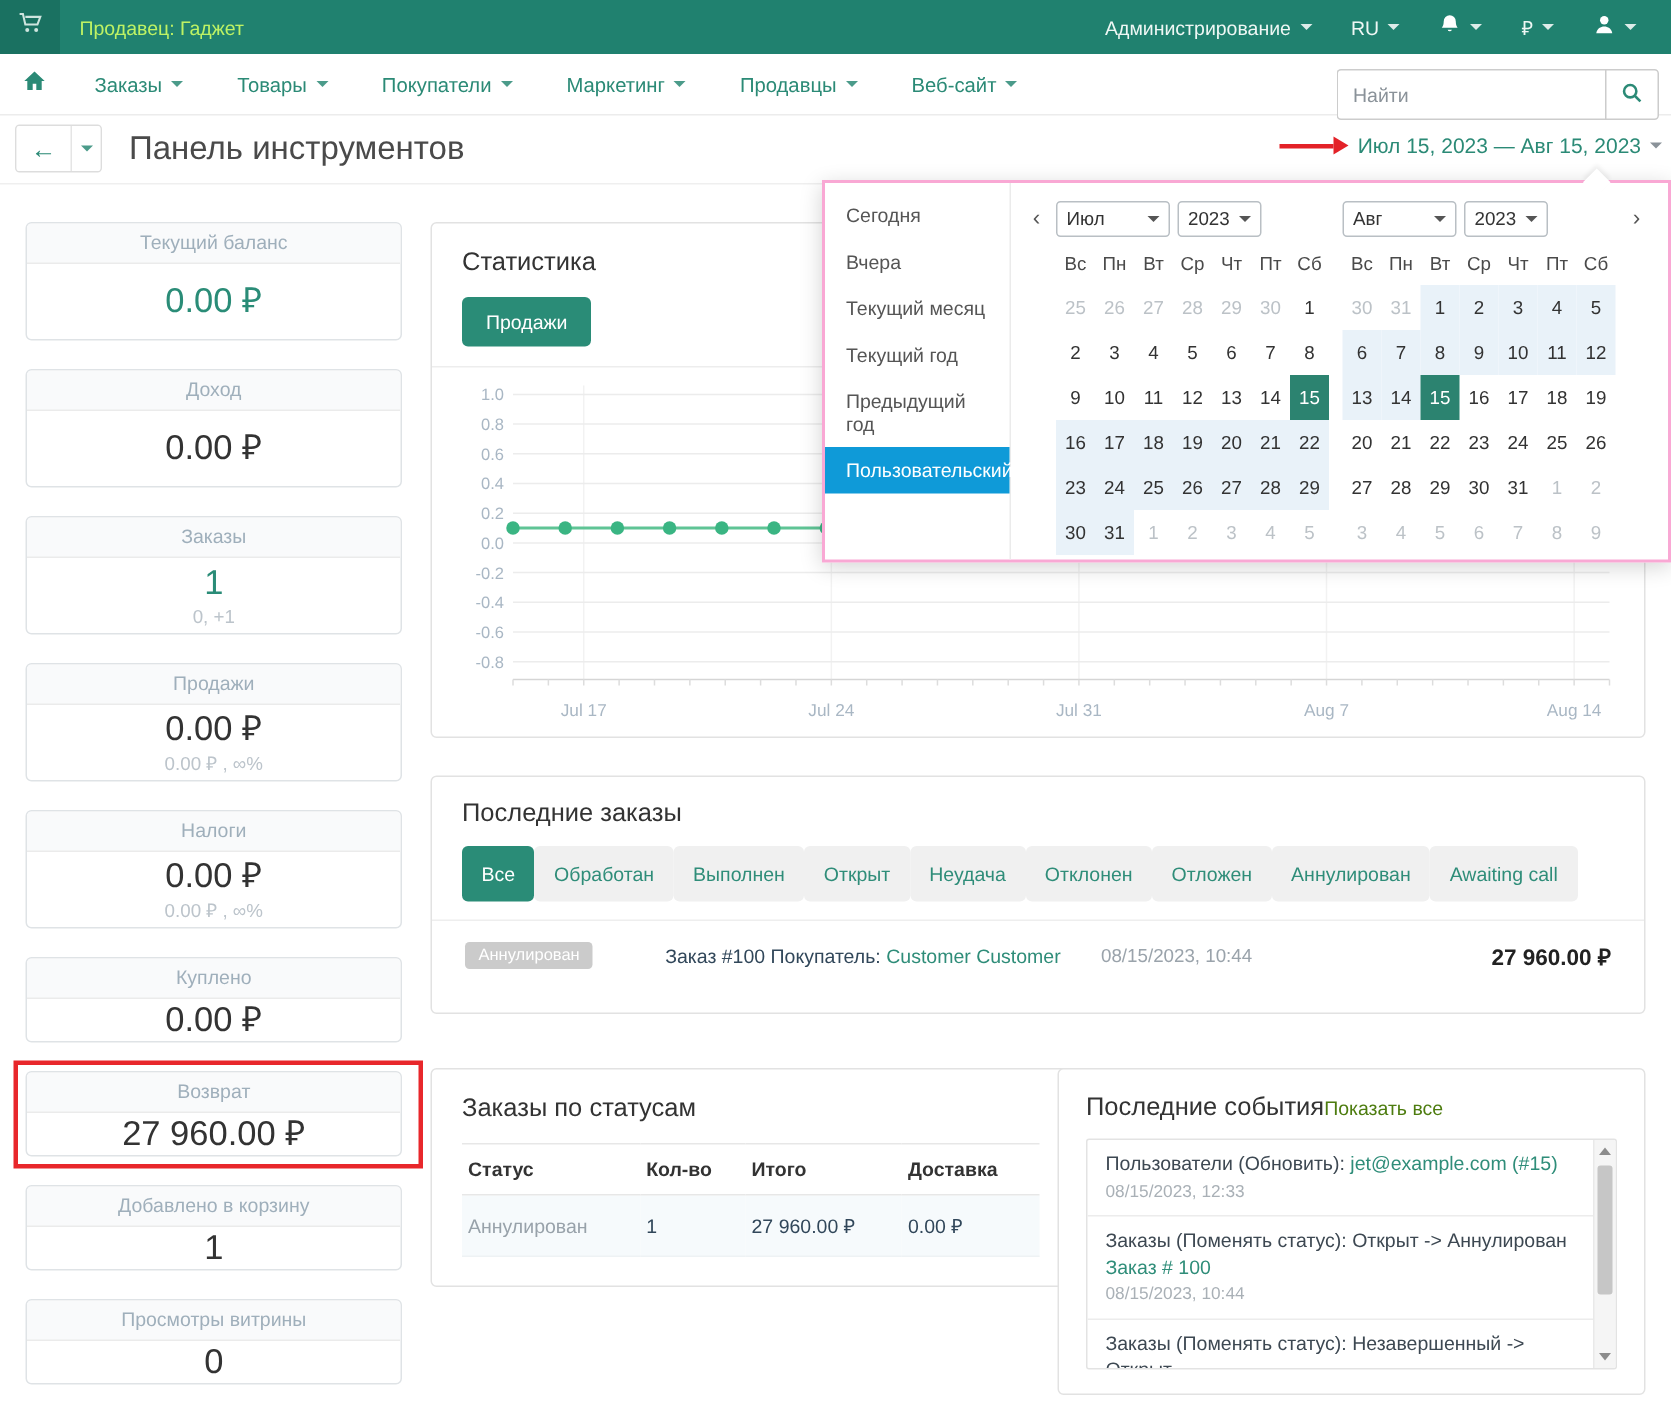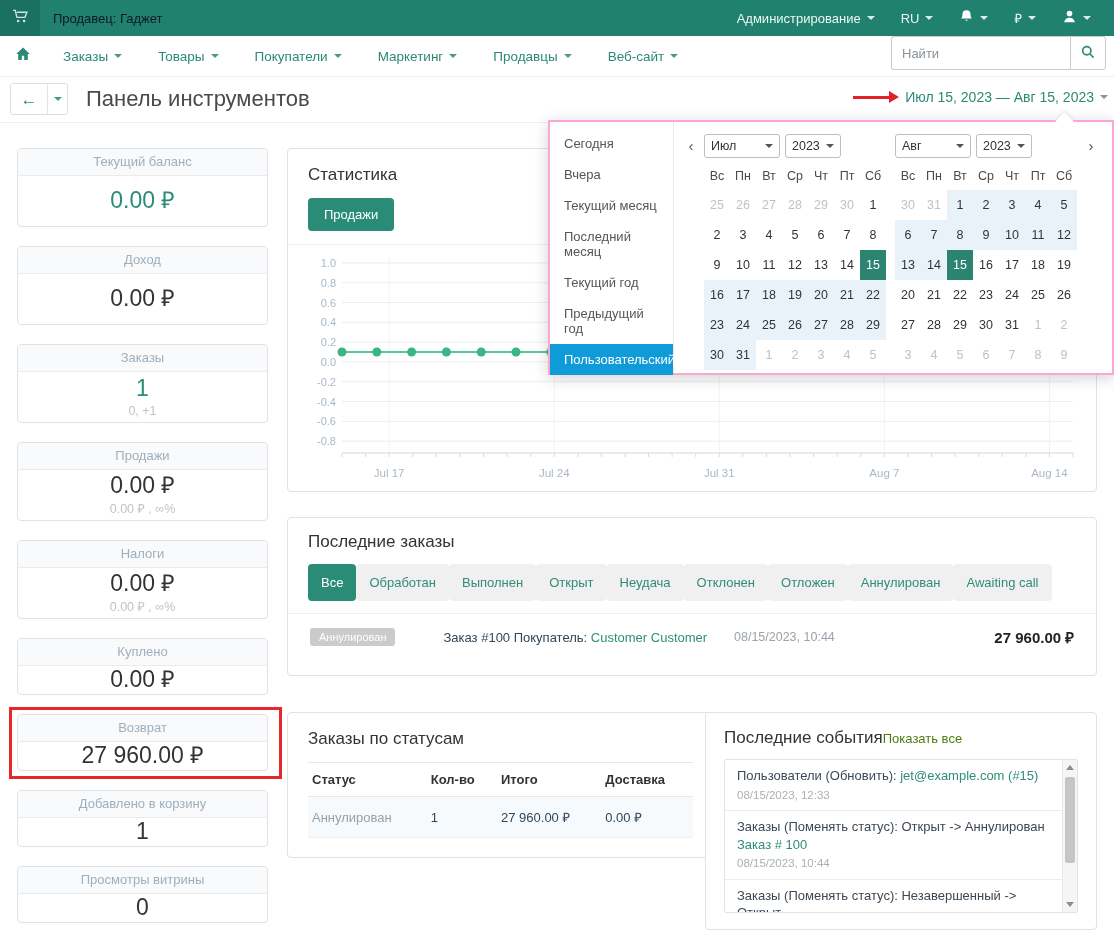--- a/index.html
+++ b/index.html
@@ -2,33 +2,33 @@
 <html lang="ru"><head>
 <meta charset="utf-8">
 <style>
   html,body{margin:0;padding:0}
   body{width:1114px;height:935px;position:relative;overflow:hidden;background:#fff;
        font-family:"Liberation Sans",sans-serif;-webkit-font-smoothing:antialiased}
   a{text-decoration:none}
   
   .topbar{position:absolute;top:0;left:0;right:0;height:36px;background:#20816f;display:flex;align-items:center;z-index:5}
   .cartbox{width:40px;height:36px;background:#1a7161;display:flex;align-items:center;justify-content:center;cursor:pointer}
-  .brand{color:#0f172a;font-size:13px;margin-left:13px}
+  .brand{color:#bef264;font-size:13px;margin-left:13px}
   .topmenus{margin-left:auto;display:flex;align-items:center;padding-right:10px}
   .top-item{display:flex;align-items:center;gap:6px;color:#eef7f4;font-size:13px;padding:0 13px;height:40px;cursor:pointer}
   .ct{width:0;height:0;border-left:4px solid transparent;border-right:4px solid transparent;border-top:4px solid rgba(255,255,255,.85);display:inline-block}
   .ct.teal{border-top-color:rgba(44,138,118,.85)}
   .ct.dark{border-top-color:#555}
   .ct.gray{border-top-color:#8a9299}
   
   .navbar{position:absolute;top:36px;left:0;right:0;height:40px;background:#fff;border-bottom:1px solid #ececec;display:flex;align-items:center;z-index:5}
   .nav-home{padding:0 14px 0 15px;display:flex;align-items:center;cursor:pointer}
   .nav-items{display:flex;align-items:center}
   .nav-item{color:#2b8a76;font-size:13.5px;padding:0 18px;height:40px;display:flex;gap:6px;align-items:center;cursor:pointer}
-  .searchwrap{position:absolute;right:8px;top:0;display:flex}
+  .searchwrap{position:absolute;right:8px;top:10px;display:flex}
   .searchwrap input{width:158px;height:32px;border:1px solid #ccc;border-right:none;border-radius:3px 0 0 3px;
       padding:0 10px;font-size:13px;color:#444;outline:none;font-family:inherit}
   .searchwrap input::placeholder{color:#8a9299}
   .searchbtn{width:36px;height:34px;border:1px solid #ccc;border-radius:0 3px 3px 0;background:#fff;display:flex;align-items:center;justify-content:center;cursor:pointer}
   
   .titlebar{position:absolute;top:76px;left:0;right:0;height:46px;background:#fff;border-bottom:1px solid #efefef;display:flex;align-items:center;z-index:4}
   .backgroup{display:flex;margin-left:10px;border:1px solid #ddd;border-radius:3px;overflow:hidden}
   .backseg{width:36px;height:30px;background:#fff;display:flex;align-items:center;justify-content:center;cursor:pointer}
   .backseg.small{width:19px;border-left:1px solid #e5e5e5}
   .back-arrow{color:#2b8a76;font-size:17px;line-height:1}
@@ -431,21 +431,20 @@
     </div>
   </div>
 </div>
 
 <div class="popover">
   <div class="notch"></div>
   <div class="presets" id="presets">
       <div class="pi">Сегодня</div>
       <div class="pi">Вчера</div>
       <div class="pi">Текущий месяц</div>
-      <div class="pi">Последний месяц</div>
       <div class="pi">Текущий год</div>
       <div class="pi">Предыдущий год</div>
       <div class="pi active">Пользовательский</div>
     </div>
   <div class="cal-wrap" id="cal-wrap">
       <div class="chv">‹</div>
       <div class="cal">
         <div class="cal-head">
           <div class="sel month">
             <span>Июл</span>

